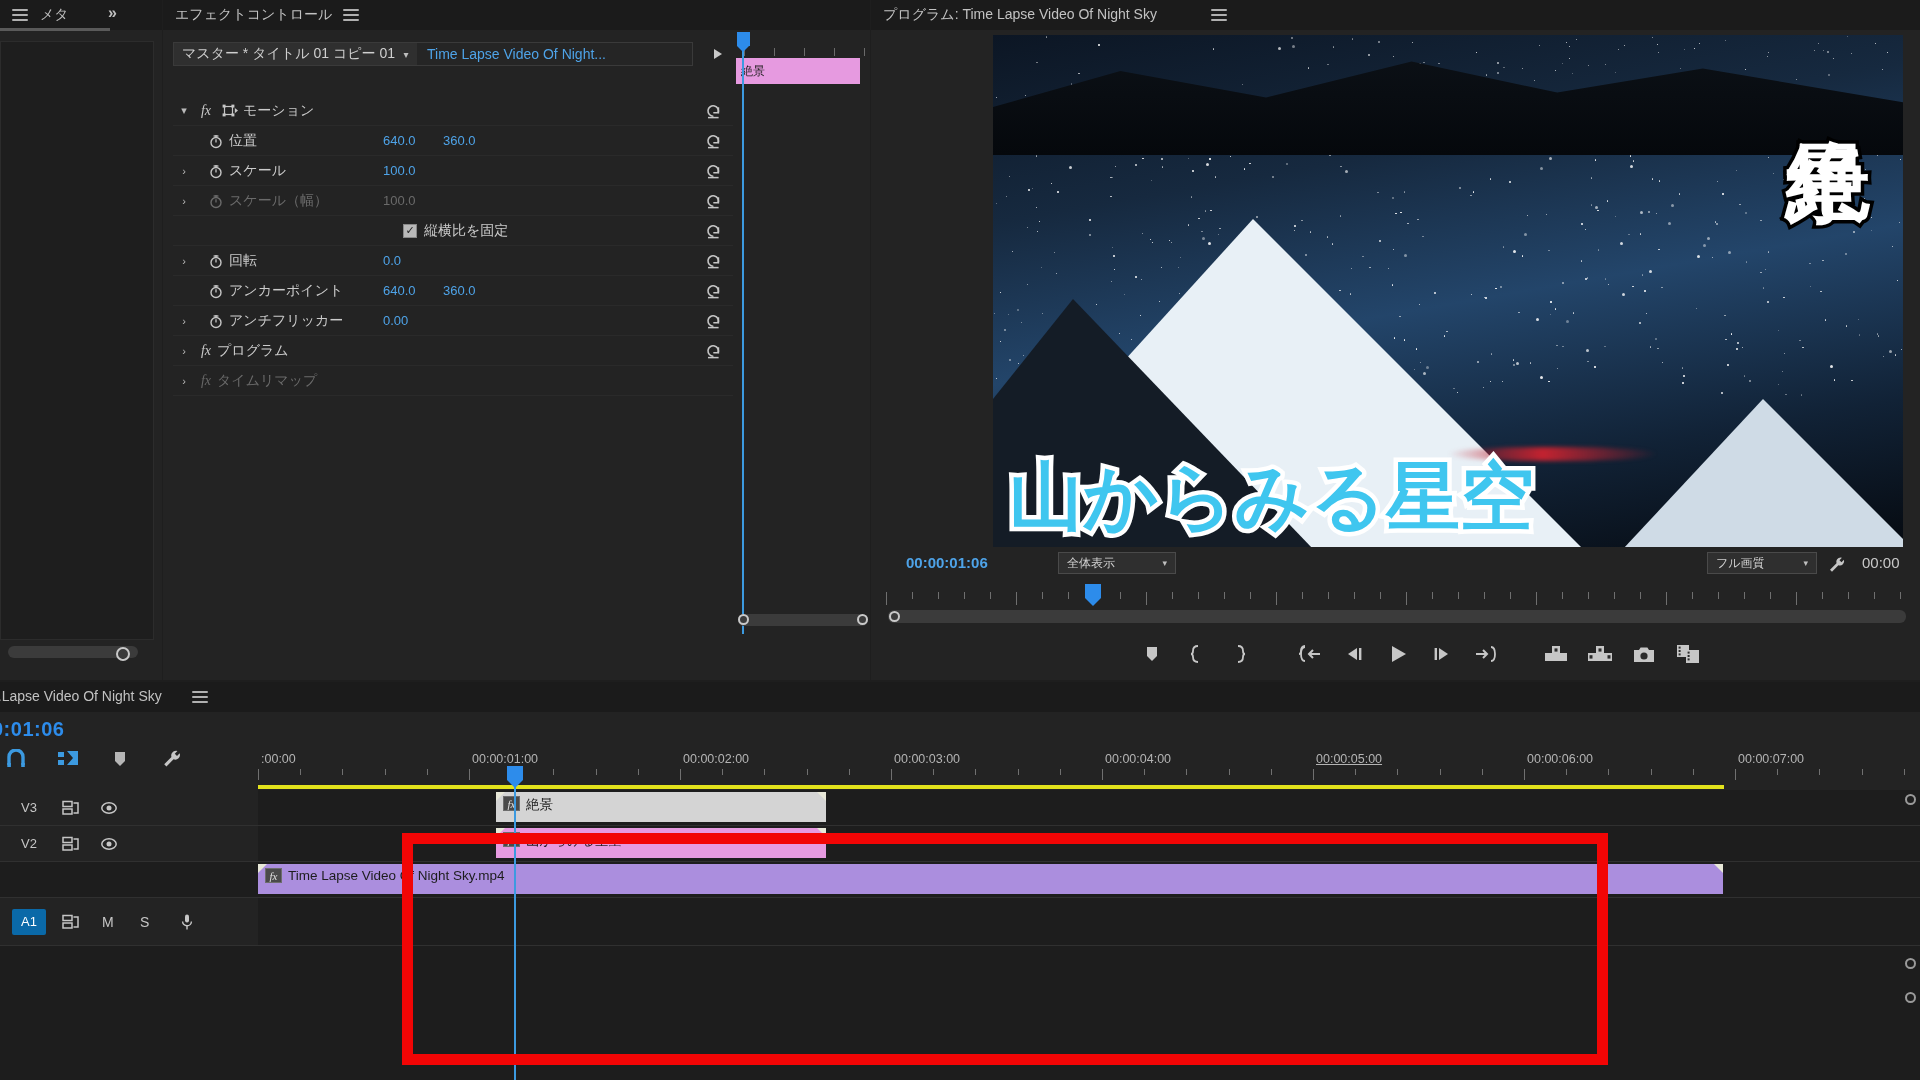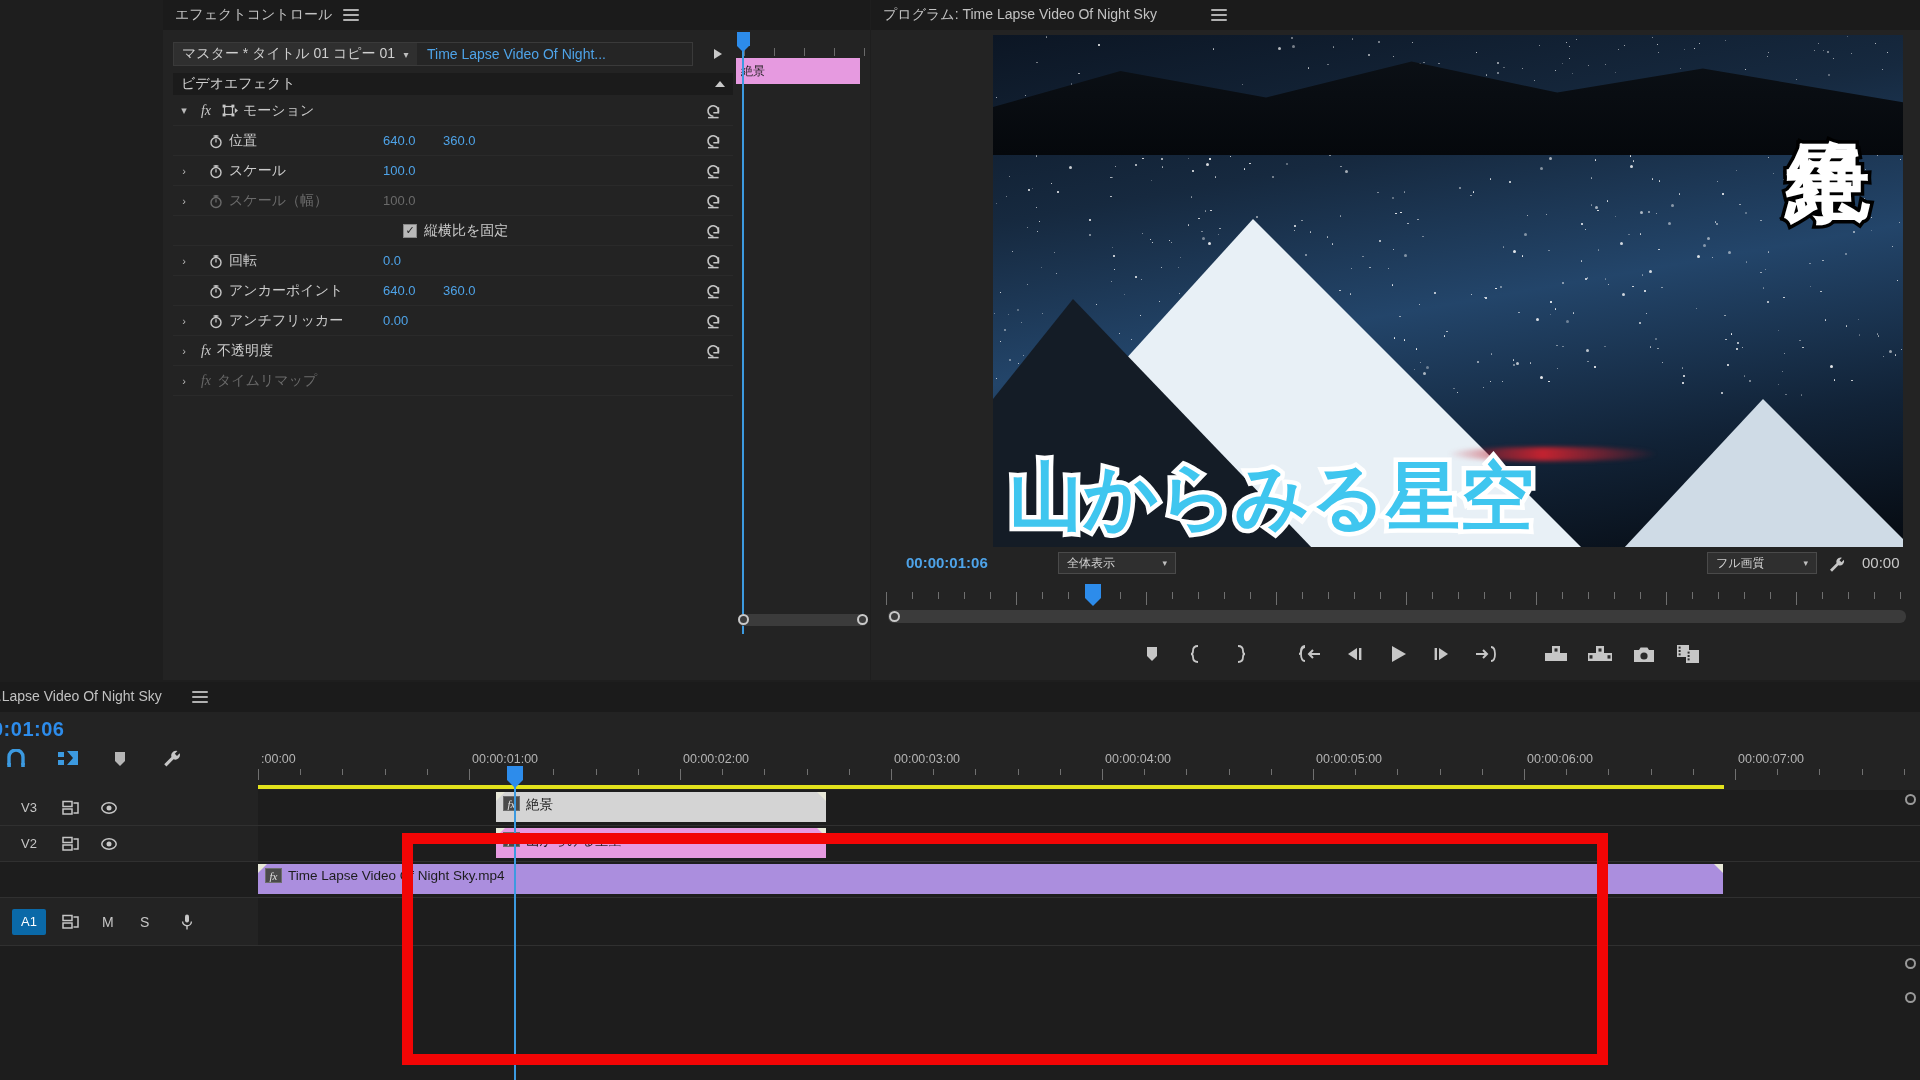--- a/index.html
+++ b/index.html
@@ -287,20 +287,36 @@
   }
   #tl-right-scroll { position: absolute; right: 2px; top: 108px; bottom: 0; width: 14px; }
   .tl-knob { position: absolute; right: 2px; width: 11px; height: 11px; border: 2px solid #9a9a9a; border-radius: 50%; }
   svg { display: block; }
 </style>
 </head>
 <body>
 
 <div id="app">
 
+  <div id="stub-panel" class="panel">
+    <div id="stub-tabbar">
+      <div class="hamburger" style="left:12px;">
+          <i></i>
+          <i></i>
+          <i></i>
+        </div>
+      <div class="tab-label" style="left:40px;">メタ</div>
+      <div style="position:absolute;left:108px;top:4px;font-size:16px;color:#c0c0c0;font-weight:bold;">»</div>
+    </div>
+    <div id="stub-underline"></div>
+    <div id="stub-body">
+      <div id="stub-inner"></div>
+      <div id="stub-scroll"></div>
+    </div>
+  </div>
 
   <div id="fx-panel" class="panel">
     <div class="tabbar" id="fx-tabbar">
       <div class="tab-label" style="left:12px;">エフェクトコントロール</div>
       <div class="hamburger" style="left:180px;">
           <i></i>
           <i></i>
           <i></i>
         </div>
     </div>
@@ -309,24 +325,20 @@
       <span id="fx-master">マスター * タイトル 01 コピー 01</span>
       <span id="fx-caret">▾</span>
       <span id="fx-seqname">Time Lapse Video Of Night...</span>
     </div>
     <div id="fx-playarrow">
       <svg width="10" height="12" viewBox="0 0 10 12">
           <polygon points="1,1 9,6 1,11" fill="#c9c9c9"></polygon>
         </svg>
     </div>
 
-    <div id="fx-videoheader">
-      <span class="txt">ビデオエフェクト</span>
-      <span class="arrowup"></span>
-    </div>
 
     <div id="fx-rows">
         <div class="fx-row" style="top: 96px;">
           <span class="fx-disclose">▾</span>
           <span class="fx-fx">fx</span>
           <span class="fx-transform">
             <svg width="16" height="14" viewBox="0 0 16 14">
               <rect x="2.5" y="2.5" width="8" height="8" stroke="#c6c6c6" stroke-width="1.2" fill="none"></rect>
               <rect x="0.6" y="0.6" width="3" height="3" fill="#c6c6c6"></rect>
               <rect x="9.4" y="0.6" width="3" height="3" fill="#c6c6c6"></rect>
@@ -482,21 +494,21 @@
             <svg width="16" height="16" viewBox="0 0 16 16">
               <path d="M13 10 a5.2 5.2 0 1 0 -4.6 3.2" stroke="#c6c6c6" stroke-width="1.6" fill="none"></path>
               <path d="M13.4 4.2 L13.4 9.8 L8.3 9.8" stroke="#c6c6c6" stroke-width="1.6" fill="none"></path>
               <path d="M3 14.6 L13.6 14.6" stroke="#c6c6c6" stroke-width="1.5"></path>
             </svg>
           </span>
         </div>
         <div class="fx-row" style="top: 336px;">
           <span class="fx-disclose">›</span>
           <span class="fx-fx">fx</span>
-          <span class="fx-name">不透明度</span>
+          <span class="fx-name">プログラム</span>
           <span class="fx-reset">
             <svg width="16" height="16" viewBox="0 0 16 16">
               <path d="M13 10 a5.2 5.2 0 1 0 -4.6 3.2" stroke="#c6c6c6" stroke-width="1.6" fill="none"></path>
               <path d="M13.4 4.2 L13.4 9.8 L8.3 9.8" stroke="#c6c6c6" stroke-width="1.6" fill="none"></path>
               <path d="M3 14.6 L13.6 14.6" stroke="#c6c6c6" stroke-width="1.5"></path>
             </svg>
           </span>
         </div>
         <div class="fx-row" style="top: 366px;">
           <span class="fx-disclose">›</span>
@@ -1280,21 +1292,21 @@
         </svg>
       </span>
     </div>
 
     <div id="tl-ruler">
         <span class="ruler-label" style="left: 261px;">:00:00</span>
         <span class="ruler-label" style="left: 472px;">00:00:01:00</span>
         <span class="ruler-label" style="left: 683px;">00:00:02:00</span>
         <span class="ruler-label" style="left: 894px;">00:00:03:00</span>
         <span class="ruler-label" style="left: 1105px;">00:00:04:00</span>
-        <span class="ruler-label" style="left: 1316px;">00:00:05:00</span>
+        <span class="ruler-label" style="left: 1316px; text-decoration: underline;">00:00:05:00</span>
         <span class="ruler-label" style="left: 1527px;">00:00:06:00</span>
         <span class="ruler-label" style="left: 1738px;">00:00:07:00</span>
         <span class="ruler-tick" style="left: 258px; height: 11px;"></span>
         <span class="ruler-tick" style="left: 300.2px; height: 6px;"></span>
         <span class="ruler-tick" style="left: 342.4px; height: 6px;"></span>
         <span class="ruler-tick" style="left: 384.6px; height: 6px;"></span>
         <span class="ruler-tick" style="left: 426.8px; height: 6px;"></span>
         <span class="ruler-tick" style="left: 469px; height: 11px;"></span>
         <span class="ruler-tick" style="left: 511.2px; height: 6px;"></span>
         <span class="ruler-tick" style="left: 553.4px; height: 6px;"></span>

